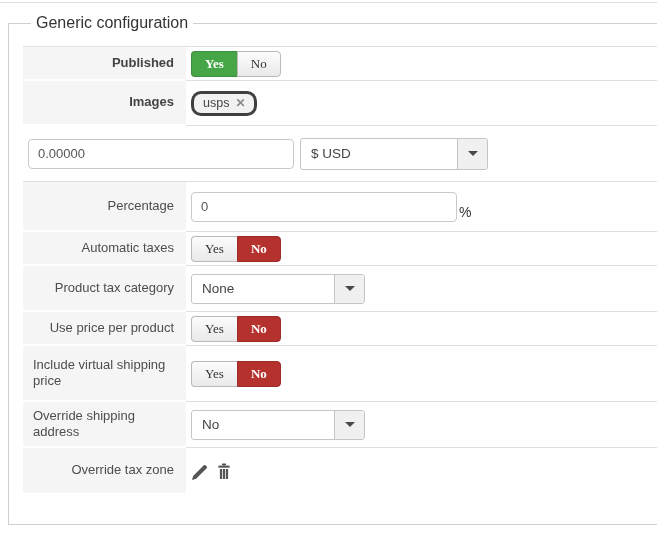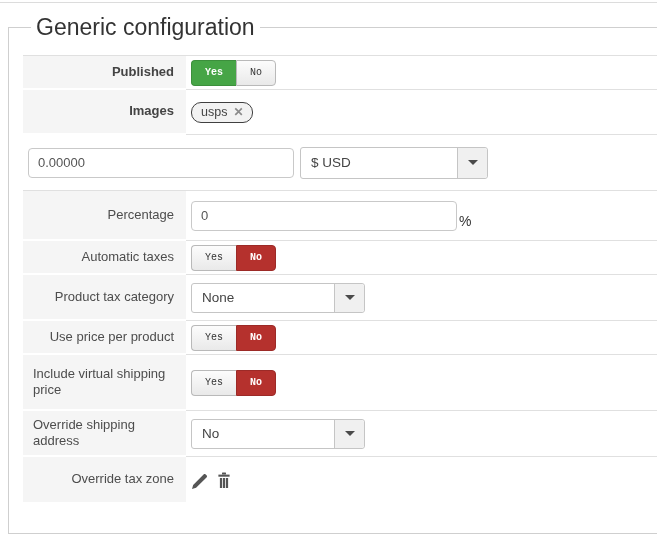--- a/index.html
+++ b/index.html
@@ -7,21 +7,21 @@
               font-family:"Liberation Sans", sans-serif; font-size:13px; color:#555; }
 
   .top-rule { position:absolute; top:2px; left:0; width:657px; height:1px; background:#dcdcdc; }
 
   fieldset.config {
     margin:14px 0 0 8px; width:745px;
     border:1px solid #cfcfcf; border-radius:0;
     padding:4px 0 29px 14px;
   }
   legend.config-legend {
-    font-size:23px; color:#333; padding:0 5px; margin-left:8px; font-weight:normal;
+    font-size:16px; color:#333; padding:0 5px; margin-left:8px; font-weight:normal;
   }
 
   .ftable { margin-top:10px; border-top:1px solid #e0e0e0; }
 
   .frow { display:flex; align-items:stretch; }
   .frow .key {
     width:163px; background:#f5f5f5; border-bottom:2px solid #fff;
     display:flex; align-items:center; justify-content:flex-end;
     padding:4px 12px 4px 10px; color:#4d4d4d; line-height:1.25;
   }
@@ -31,33 +31,33 @@
     display:flex; align-items:center; padding-left:5px;
   }
   .frow:last-child .val { border-bottom:none; }
 
   .h34{min-height:34px}.h45{min-height:45px}.h46{min-height:46px}
   .h47{min-height:47px}.h50{min-height:50px}.h56{min-height:56px}
 
   
   .btn-group { display:inline-flex; }
   .tbtn {
-    height:26px; padding:0 13px; font-size:10px; line-height:24px; color:#333;
+    height:26px; padding:0 13px; font-size:13px; line-height:24px; color:#333;
     background:linear-gradient(#fcfcfc,#e9e9e9); border:1px solid #b9b9b9;
-    cursor:pointer; font-family:Liberation Mono, monospace;
+    cursor:pointer; font-family:Liberation Serif, serif;
   }
   .btn-group .tbtn:first-child { border-radius:4px 0 0 4px; border-right:none; }
   .btn-group .tbtn:last-child  { border-radius:0 4px 4px 0; }
   .tbtn.on-green { background:#46a546; border:1px solid #3c8f3c; color:#fff; font-weight:bold; }
   .tbtn.on-red   { background:#b5312d; border:1px solid #9c2a27; color:#fff; font-weight:bold; }
 
   
   .tag {
     display:inline-flex; align-items:center; gap:6px;
-    background:#f2f2f2; border:1px solid #404040; border-radius:10px;
+    background:#f2f2f2; border:3px solid #404040; border-radius:10px;
     padding:2px 9px 3px 9px; font-size:12.5px; color:#444;
   }
   .tag .x { color:#8a8a8a; font-weight:bold; font-size:12px; cursor:pointer; line-height:1; }
 
   
   .text-input {
     width:266px; height:30px; border:1px solid #c9c9c9; border-radius:4px;
     padding:0 9px; font-family:inherit; font-size:13px; color:#555; background:#fff;
   }
   .suffix { color:#333; font-size:14px; margin-left:2px; position:relative; top:5px; }

